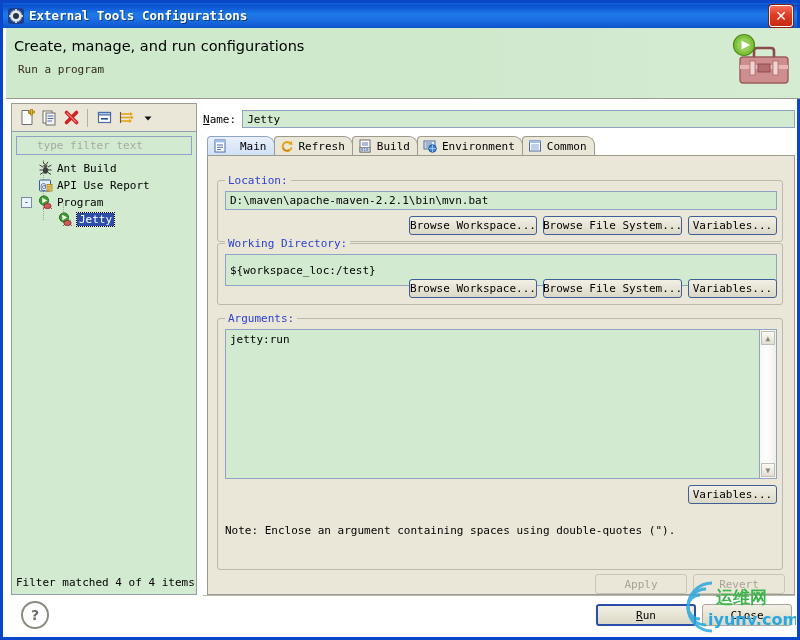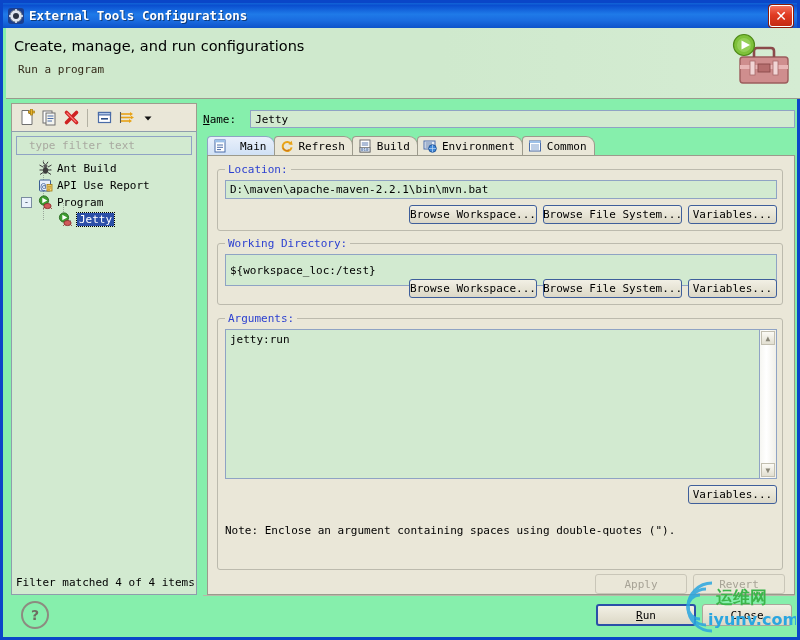--- a/index.html
+++ b/index.html
@@ -7,21 +7,21 @@
     width:800px;height:640px;overflow:hidden;
     font-family:"DejaVu Sans Mono","Liberation Mono",monospace;
     font-size:11px;
     background:#eae7d8;
     -webkit-font-smoothing:none;
   }
   .window{
     position:absolute;left:0;top:0;width:800px;height:640px;
     box-sizing:border-box;
     border:3px solid #0a46c8;
-    background:#86efac;
+    background:#ffffff;
   }
   
   .titlebar{
     position:absolute;left:0;top:0;width:794px;height:25px;
     background:linear-gradient(to bottom,#1264d6 0%,#0a4fd0 10%,#1f7ae8 45%,#1a6ce0 70%,#0d53ca 100%);
     display:flex;align-items:center;
   }
   .title-icon{
     width:16px;height:16px;margin-left:5px;margin-right:5px;
     border-radius:3px;background:#1b3f8f;
@@ -78,21 +78,21 @@
   }
   .tb-sep{width:1px;height:18px;background:#b3b1a3;margin:0 5px;}
   .treebox{
     position:absolute;left:8px;top:128px;width:186px;height:464px;
     border:1px solid #8f9dac;background:#d2ead0;box-sizing:border-box;
     overflow:hidden;
   }
   .filterbox{
     position:absolute;left:4px;top:4px;width:176px;height:19px;
     border:1px solid #8fa3c4;background:#d2ead0;box-sizing:border-box;
-    display:flex;align-items:center;padding-left:12px;
+    display:flex;align-items:center;padding-left:20px;
     color:#a9a9a0;font-size:11px;
     font-family:"DejaVu Sans Mono","Liberation Mono",monospace;
   }
   .tree{
     position:absolute;left:4px;top:28px;width:186px;
   }
   .tree-row{
     height:17px;display:flex;align-items:center;position:relative;
     padding-left:20px;cursor:pointer;
   }
@@ -118,21 +118,21 @@
   .filter-status{
     position:absolute;left:4px;bottom:5px;
     font-size:11px;color:#000;
     font-family:"DejaVu Sans Mono","Liberation Mono",monospace;
   }
   
   .rightpanel{
     position:absolute;left:200px;top:100px;width:592px;height:492px;
   }
   .name-row{
-    position:absolute;left:0;top:6px;width:592px;height:20px;display:flex;align-items:center;gap:8px;
+    position:absolute;left:0;top:6px;width:592px;height:20px;display:flex;align-items:center;
   }
   .name-label{
     font-size:11px;margin-right:6px;color:#000;
     font-family:"DejaVu Sans Mono","Liberation Mono",monospace;
   }
   .name-input{
     flex:1 1 auto;height:18px;border:1px solid #8fa3c4;background:#d2ead0;
     box-sizing:border-box;padding-left:4px;font-size:11px;color:#000;
     font-family:"DejaVu Sans Mono","Liberation Mono",monospace;
     display:flex;align-items:center;
@@ -501,21 +501,21 @@
             </g>
           </svg>
         </span>
         <span>Common</span>
       </div>
 
     </div>
 
     <div class="tabbody">
 
-      <div class="group" style="left:9px;top:13px;width:566px;height:62px;padding-left:39px;">
+      <div class="group" style="left:9px;top:24px;width:566px;height:62px;padding-left:39px;">
         <span class="group-title">Location:</span>
         <div class="txtfield" style="position:absolute;left:7px;top:10px;width:552px;height:19px;">
           <span>D:\maven\apache-maven-2.2.1\bin\mvn.bat</span>
         </div>
         <div class="btn" style="position:absolute;left:191px;top:35px;width:128px;height:19px;">
           <span>Browse Workspace...</span>
         </div>
         <div class="btn" style="position:absolute;left:325px;top:35px;width:139px;height:19px;">
           <span>Browse File System...</span>
         </div>

